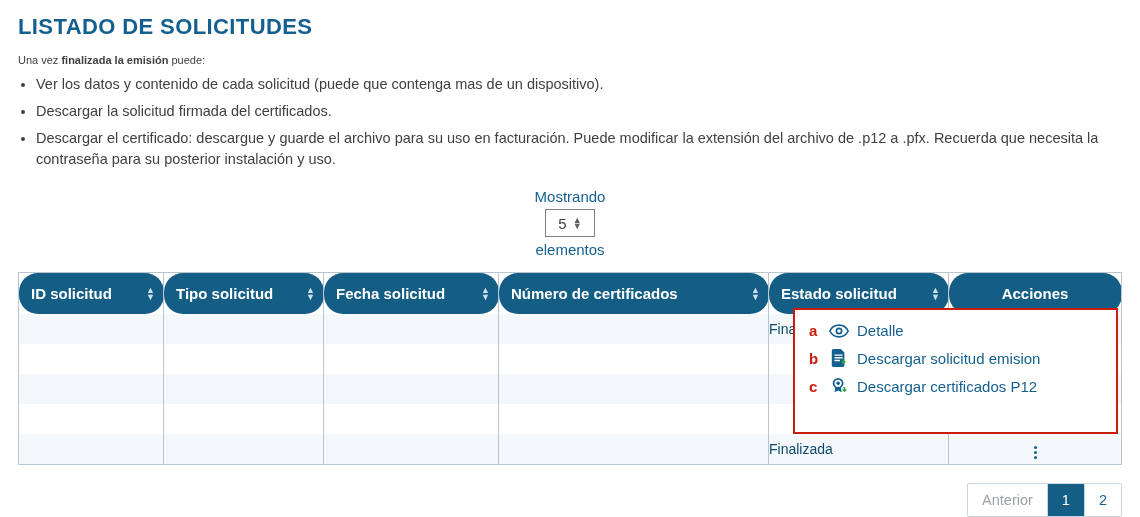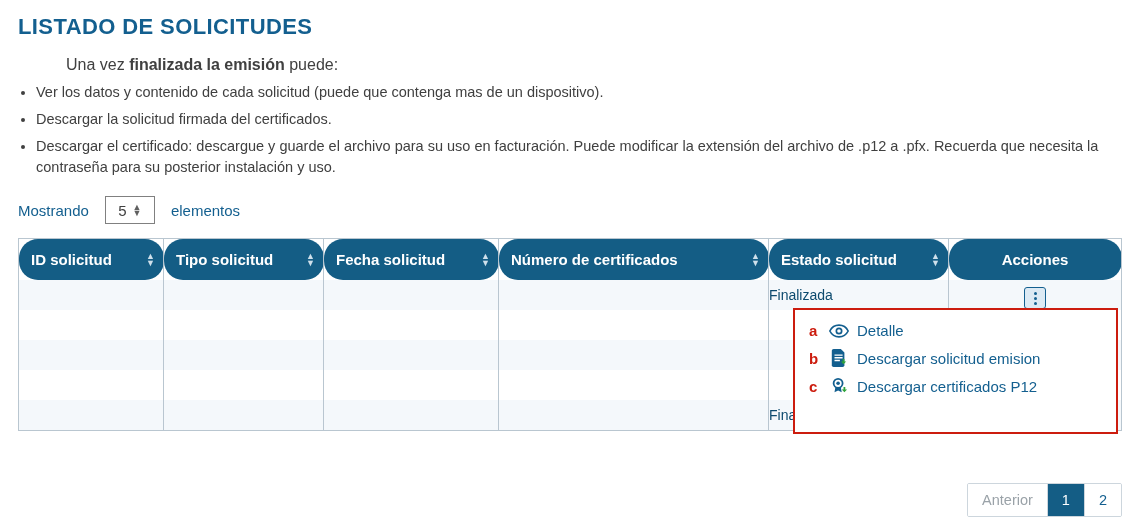--- a/index.html
+++ b/index.html
@@ -1,21 +1,21 @@
 <!DOCTYPE html>
 <html><head>
 <meta charset="utf-8">
 <style>
   html, body { margin:0; padding:0; font-family: Arial, Helvetica, sans-serif; font-size:14px; color:#404040; }
   .page { width:1140px; height:517px; padding:14px 18px 0 18px; box-sizing:border-box; position:relative; }
   .title { color:#135f8f; font-weight:700; font-size:22px; margin:0 0 14px 0; letter-spacing:0.4px; }
-  .intro { margin-bottom:8px; font-size:16px;margin-left:48px; }
+  .intro { margin-bottom:8px; font-size:11px; }
   ul.info { margin:0 0 18px 18px; padding:0; }
   ul.info li { margin-bottom:6px; font-size:14.5px; line-height:1.45; }
-  .length-control { color:#135f8f; font-size:15px; display:flex; align-items:center; gap:16px; margin-bottom:14px; }
+  .length-control { color:#135f8f; font-size:15px; display:flex; align-items:center; gap:4px; margin-bottom:14px;flex-direction:column; }
   .length-box { border:1px solid #808080; color:#404040; width:48px; height:26px; display:flex; align-items:center; justify-content:center; gap:6px; }
   .length-box .sort-arrows { display:flex; flex-direction:column; line-height:6px; font-size:9px; color:#606060; }
   .length-box .sort-arrows span { display:block; }
 
   table.data { width:100%; border-collapse:collapse; border:1px solid #b9c6d0; }
   table.data thead th { background:#145d85; color:#fff; font-weight:700; font-size:15px; text-align:left; padding:12px 12px; border-right:1px solid #b9c6d0; position:relative;border-radius:19px; }
   table.data thead th:last-child { text-align:center; border-right:none; }
   .th-sort { position:absolute; right:8px; top:50%; transform:translateY(-50%); display:flex; flex-direction:column; line-height:7px; font-size:9px; color:#cfe0eb; }
   table.data tbody td { border-right:1px solid #b9c6d0; padding:0; height:30px; }
   table.data tbody td:last-child { border-right:none; text-align:center; }

